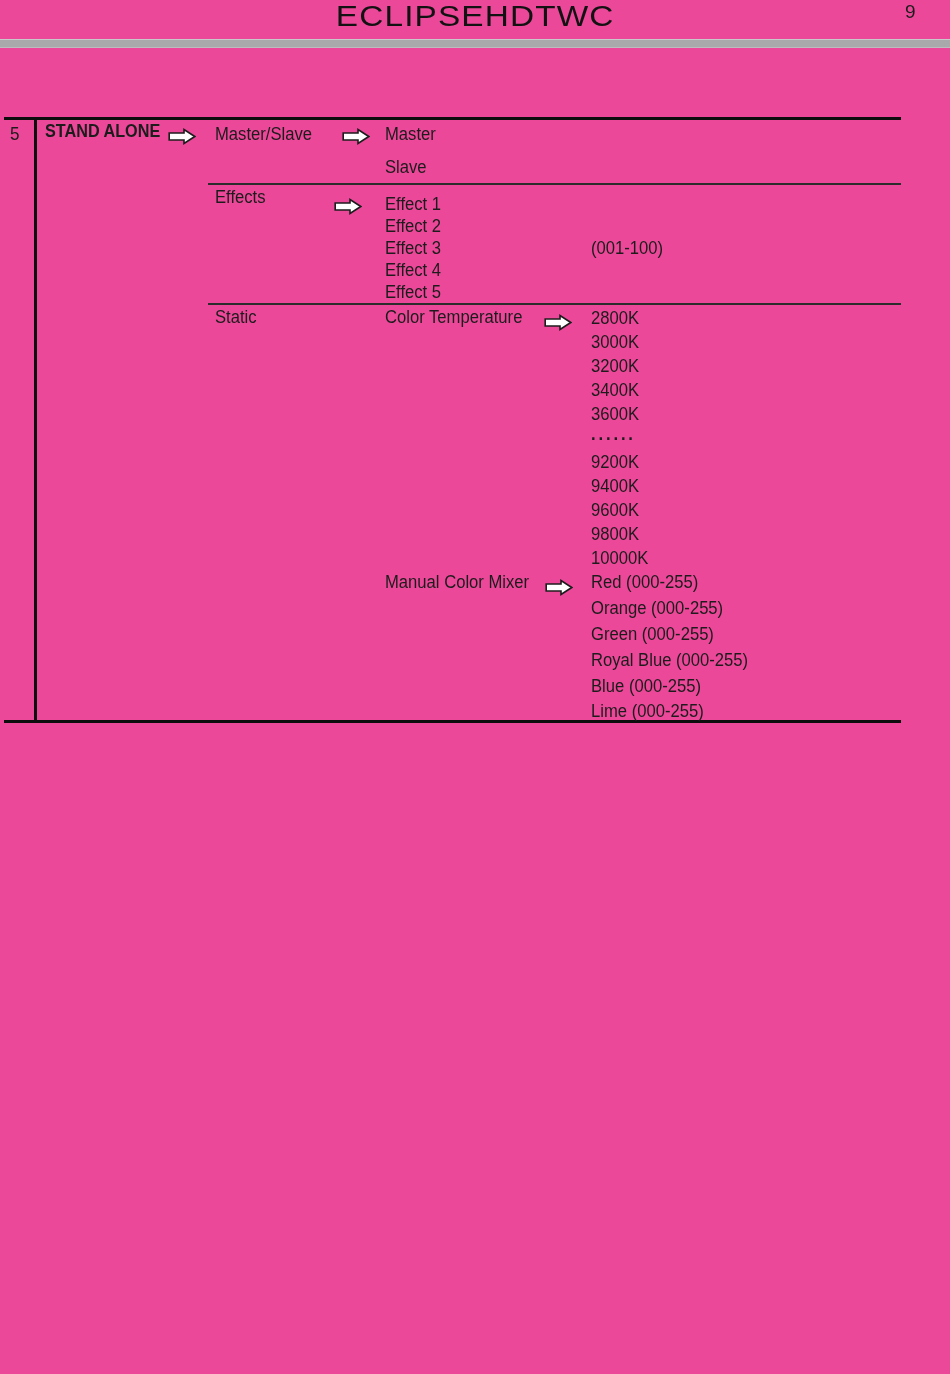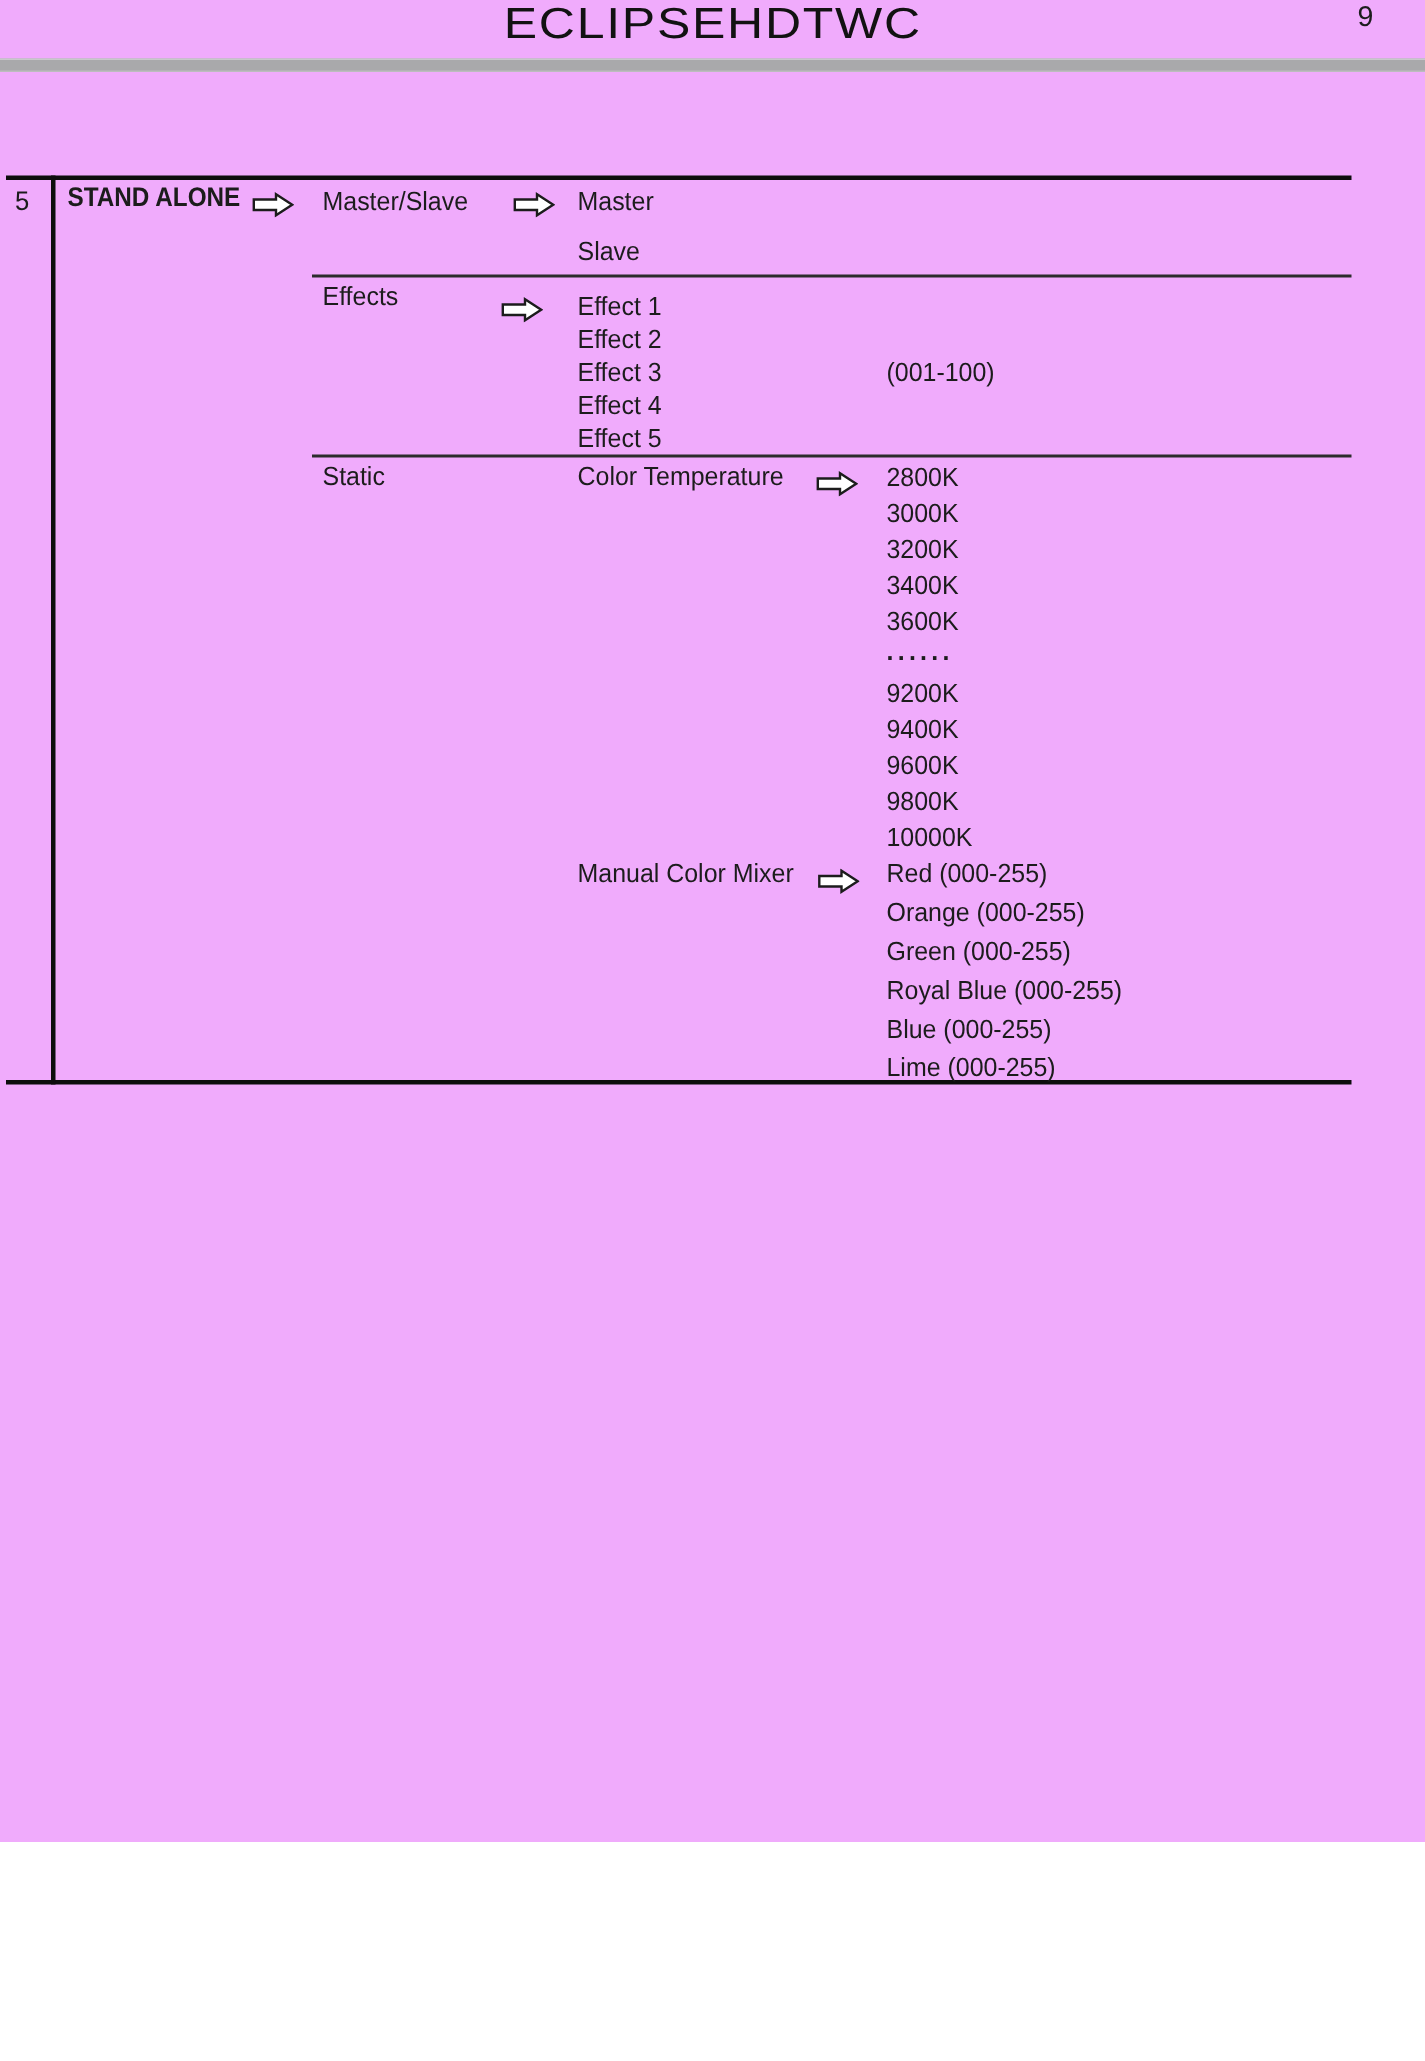--- a/index.html
+++ b/index.html
@@ -1,18 +1,18 @@
 <!DOCTYPE html>
 <html><head>
 <meta charset="utf-8">
 <style>
   * { margin:0; padding:0; box-sizing:border-box; }
   html,body { background:#ffffff; }
   .page {
-    position:relative; width:950px; height:1228px; background:#f0abfc;
+    position:relative; width:950px; height:1374px; background:#ec4899;
     font-family:"Liberation Sans", sans-serif; color:#1c1c1c; overflow:hidden;
   }
   .title {
     position:absolute; left:0; right:0; top:0; height:34px;
     text-align:center; font-size:29px; line-height:33px; color:#121212;
     letter-spacing:1px; white-space:nowrap;
   }
   .title span { display:inline-block; transform:scaleX(1.15); transform-origin:50% 50%; }
   .pagenum {
     position:absolute; left:905px; top:1px; width:30px; text-align:left;

